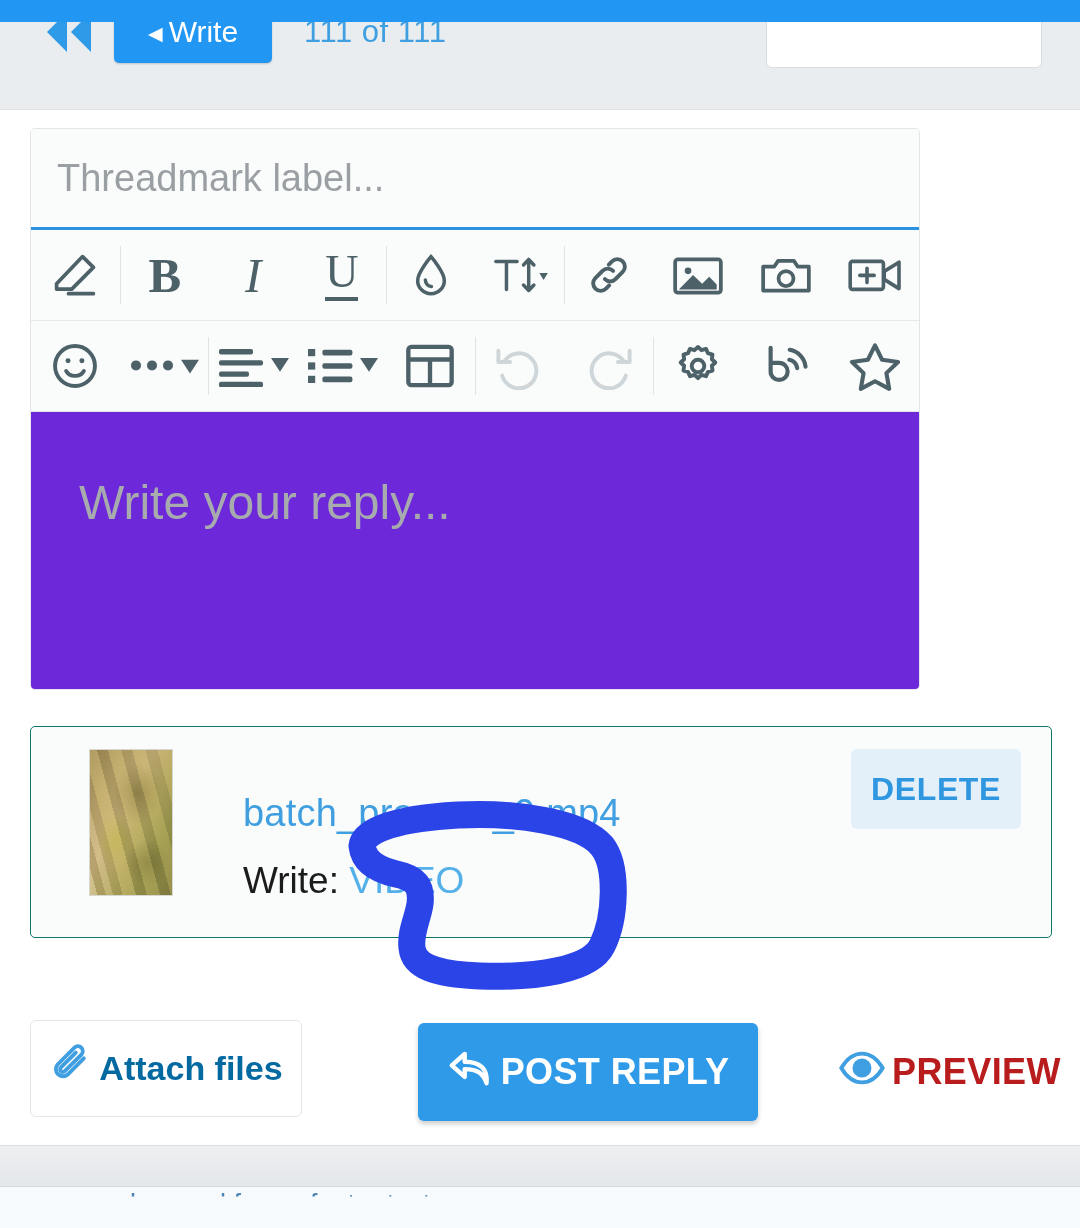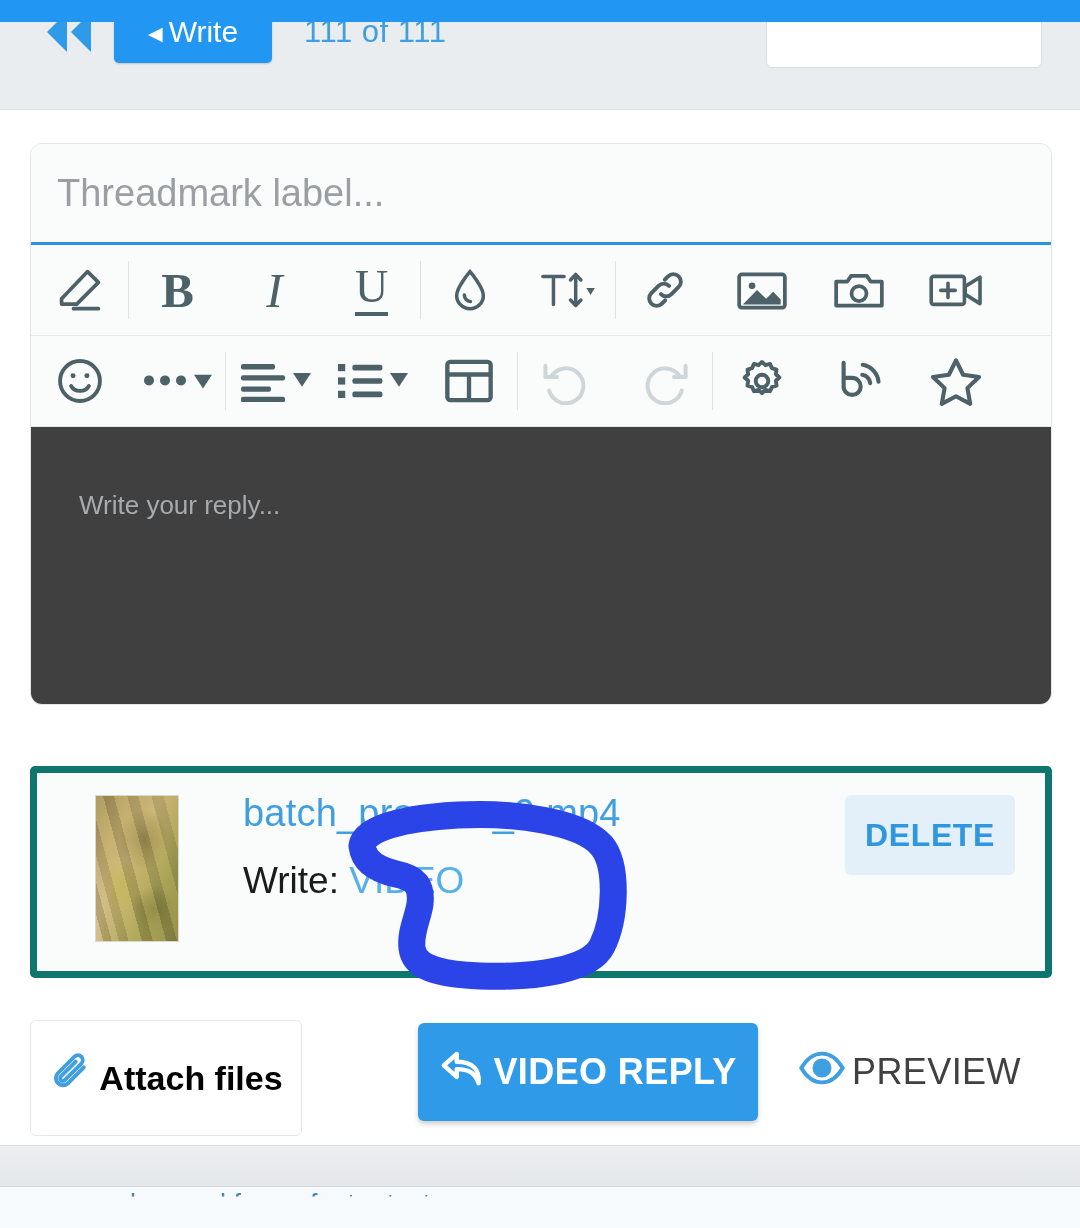--- a/index.html
+++ b/index.html
@@ -48,24 +48,24 @@
   }
   .jump-input {
     position:absolute; right:38px; top:28px;
     width:276px; height:56px;
     background:#ffffff;
     border:1px solid #d9dde1; border-radius:6px;
   }
 
   
   .editor {
-    position:absolute; left:30px; top:143px; width:1022px;
+    position:absolute; left:30px; top:128px; width:890px;
     background:#fafbfb;
     border:1px solid #e2e6e9;
-    border-radius:12px;
+    border-radius:5px;
     overflow:hidden;
   }
   .threadmark {
     height:101px; width:100%;
     display:flex; align-items:center;
     padding:0 26px;
     background:#fafbfb;
     border-bottom:3px solid #2a92e0;
     font-size:38px; color:#9a9fa3;
   }
@@ -85,30 +85,30 @@
     gap:3px;
   }
   .tbtn svg { display:block; }
   .tbtn.dim { color:#cfd6d9; }
   .tbtn .glyph-b { font-family:"Liberation Serif", serif; font-size:49px; font-weight:700; line-height:1; }
   .tbtn .glyph-i { font-family:"Liberation Serif", serif; font-size:49px; font-style:italic; line-height:1; }
   .tbtn .glyph-u { font-family:"Liberation Serif", serif; font-size:46px; line-height:1; border-bottom:4px solid #4d6168; padding-bottom:2px; }
 
   
   .replybody {
-    height:277px; background:#404040;
+    height:277px; background:#6d28d9;
     padding:63px 0 0 48px;
-    font-size:26px; color:#a7abae;
+    font-size:48px; color:#a7abae;
   }
 
   
   .attachment {
-    position:absolute; left:30px; top:766px; width:1022px; height:212px;
+    position:absolute; left:30px; top:726px; width:1022px; height:212px;
     background:#fafbfb;
-    border:7px solid #0f766e; border-radius:5px;
+    border:1px solid #0f766e; border-radius:5px;
   }
   .thumb {
     position:absolute; left:58px; top:22px; width:84px; height:147px;
     border:1px solid #d8d8d2;
     background:
       radial-gradient(ellipse 42% 30% at 58% 30%, rgba(148,132,72,.85), rgba(148,132,72,0) 70%),
       radial-gradient(ellipse 30% 26% at 30% 62%, rgba(186,178,72,.75), rgba(186,178,72,0) 72%),
       radial-gradient(ellipse 36% 22% at 70% 78%, rgba(120,112,54,.7), rgba(120,112,54,0) 74%),
       linear-gradient(118deg, #a08a58 0%, #bfa86d 22%, #cdb57c 40%, #b9ab63 58%, #9d9a4e 76%, #8a8444 100%);
   }
@@ -135,36 +135,36 @@
     display:flex; align-items:center; justify-content:center;
     color:#2f97e0; font-size:32px; font-weight:700; letter-spacing:.6px;
   }
 
   
   .annotation { position:absolute; left:330px; top:800px; width:320px; height:200px; pointer-events:none; }
 
   
   .actions { position:absolute; left:30px; top:1020px; width:1022px; height:100px; }
   .attach-btn {
-    position:absolute; left:0; top:0; width:272px; height:116px;
+    position:absolute; left:0; top:0; width:272px; height:97px;
     background:#ffffff; border:1px solid #e3e7ea; border-radius:6px;
     display:flex; align-items:center; justify-content:center; gap:6px;
-    color:#000000; font-size:34px; font-weight:700;
+    color:#0369a1; font-size:34px; font-weight:700;
   }
   .post-btn {
     position:absolute; left:388px; top:3px; width:340px; height:98px;
     background:#2f9ae8; border-radius:6px;
     display:flex; align-items:center; justify-content:center; gap:6px;
     color:#ffffff; font-size:36px; font-weight:700; letter-spacing:.4px;
     box-shadow:0 3px 5px rgba(0,0,0,.20);
   }
   .preview-btn {
-    position:absolute; left:768px; top:3px; height:98px;
+    position:absolute; left:808px; top:3px; height:98px;
     display:flex; align-items:center; gap:6px;
-    color:#404040; font-size:36px; font-weight:400; letter-spacing:.4px;
+    color:#b91c1c; font-size:36px; font-weight:700; letter-spacing:.4px;
   }
 
   
   .footer-bar {
     position:absolute; left:0; top:1145px; width:1080px; height:42px;
     background:linear-gradient(#edeff1,#e4e7ea);
     border-top:1px solid #dcdfe2; border-bottom:1px solid #d5d8db;
   }
   .footer-strip {
     position:absolute; left:0; top:1187px; width:1080px; height:41px;
@@ -374,21 +374,21 @@
       </span>
       <span>Attach files</span>
     </div>
 
     <div class="post-btn">
       <span>
         <svg width="48" height="42" viewBox="0 0 26 22" fill="none" stroke="#ffffff" stroke-width="2.4" stroke-linecap="round" stroke-linejoin="round">
           <path d="M9.6 3.4 L2.6 9.6 L9.6 15.8 V11.6 C16.4 11.6 19.6 13.8 21.4 19.2 C22.2 12.2 18.6 7.6 9.6 7.6 Z"></path>
         </svg>
       </span>
-      <span>VIDEO REPLY</span>
+      <span>POST REPLY</span>
     </div>
 
     <div class="preview-btn">
       <span>
         <svg width="48" height="40" viewBox="0 0 26 20" fill="none" stroke="#3f9fe0" stroke-width="2.1">
           <path d="M1.8 10 C5 4.6, 9 2.2, 13 2.2 C17 2.2, 21 4.6, 24.2 10 C21 15.4, 17 17.8, 13 17.8 C9 17.8, 5 15.4, 1.8 10 Z"></path>
           <circle cx="13" cy="10" r="4.1" fill="#3f9fe0"></circle>
         </svg>
       </span>
       <span>PREVIEW</span>

